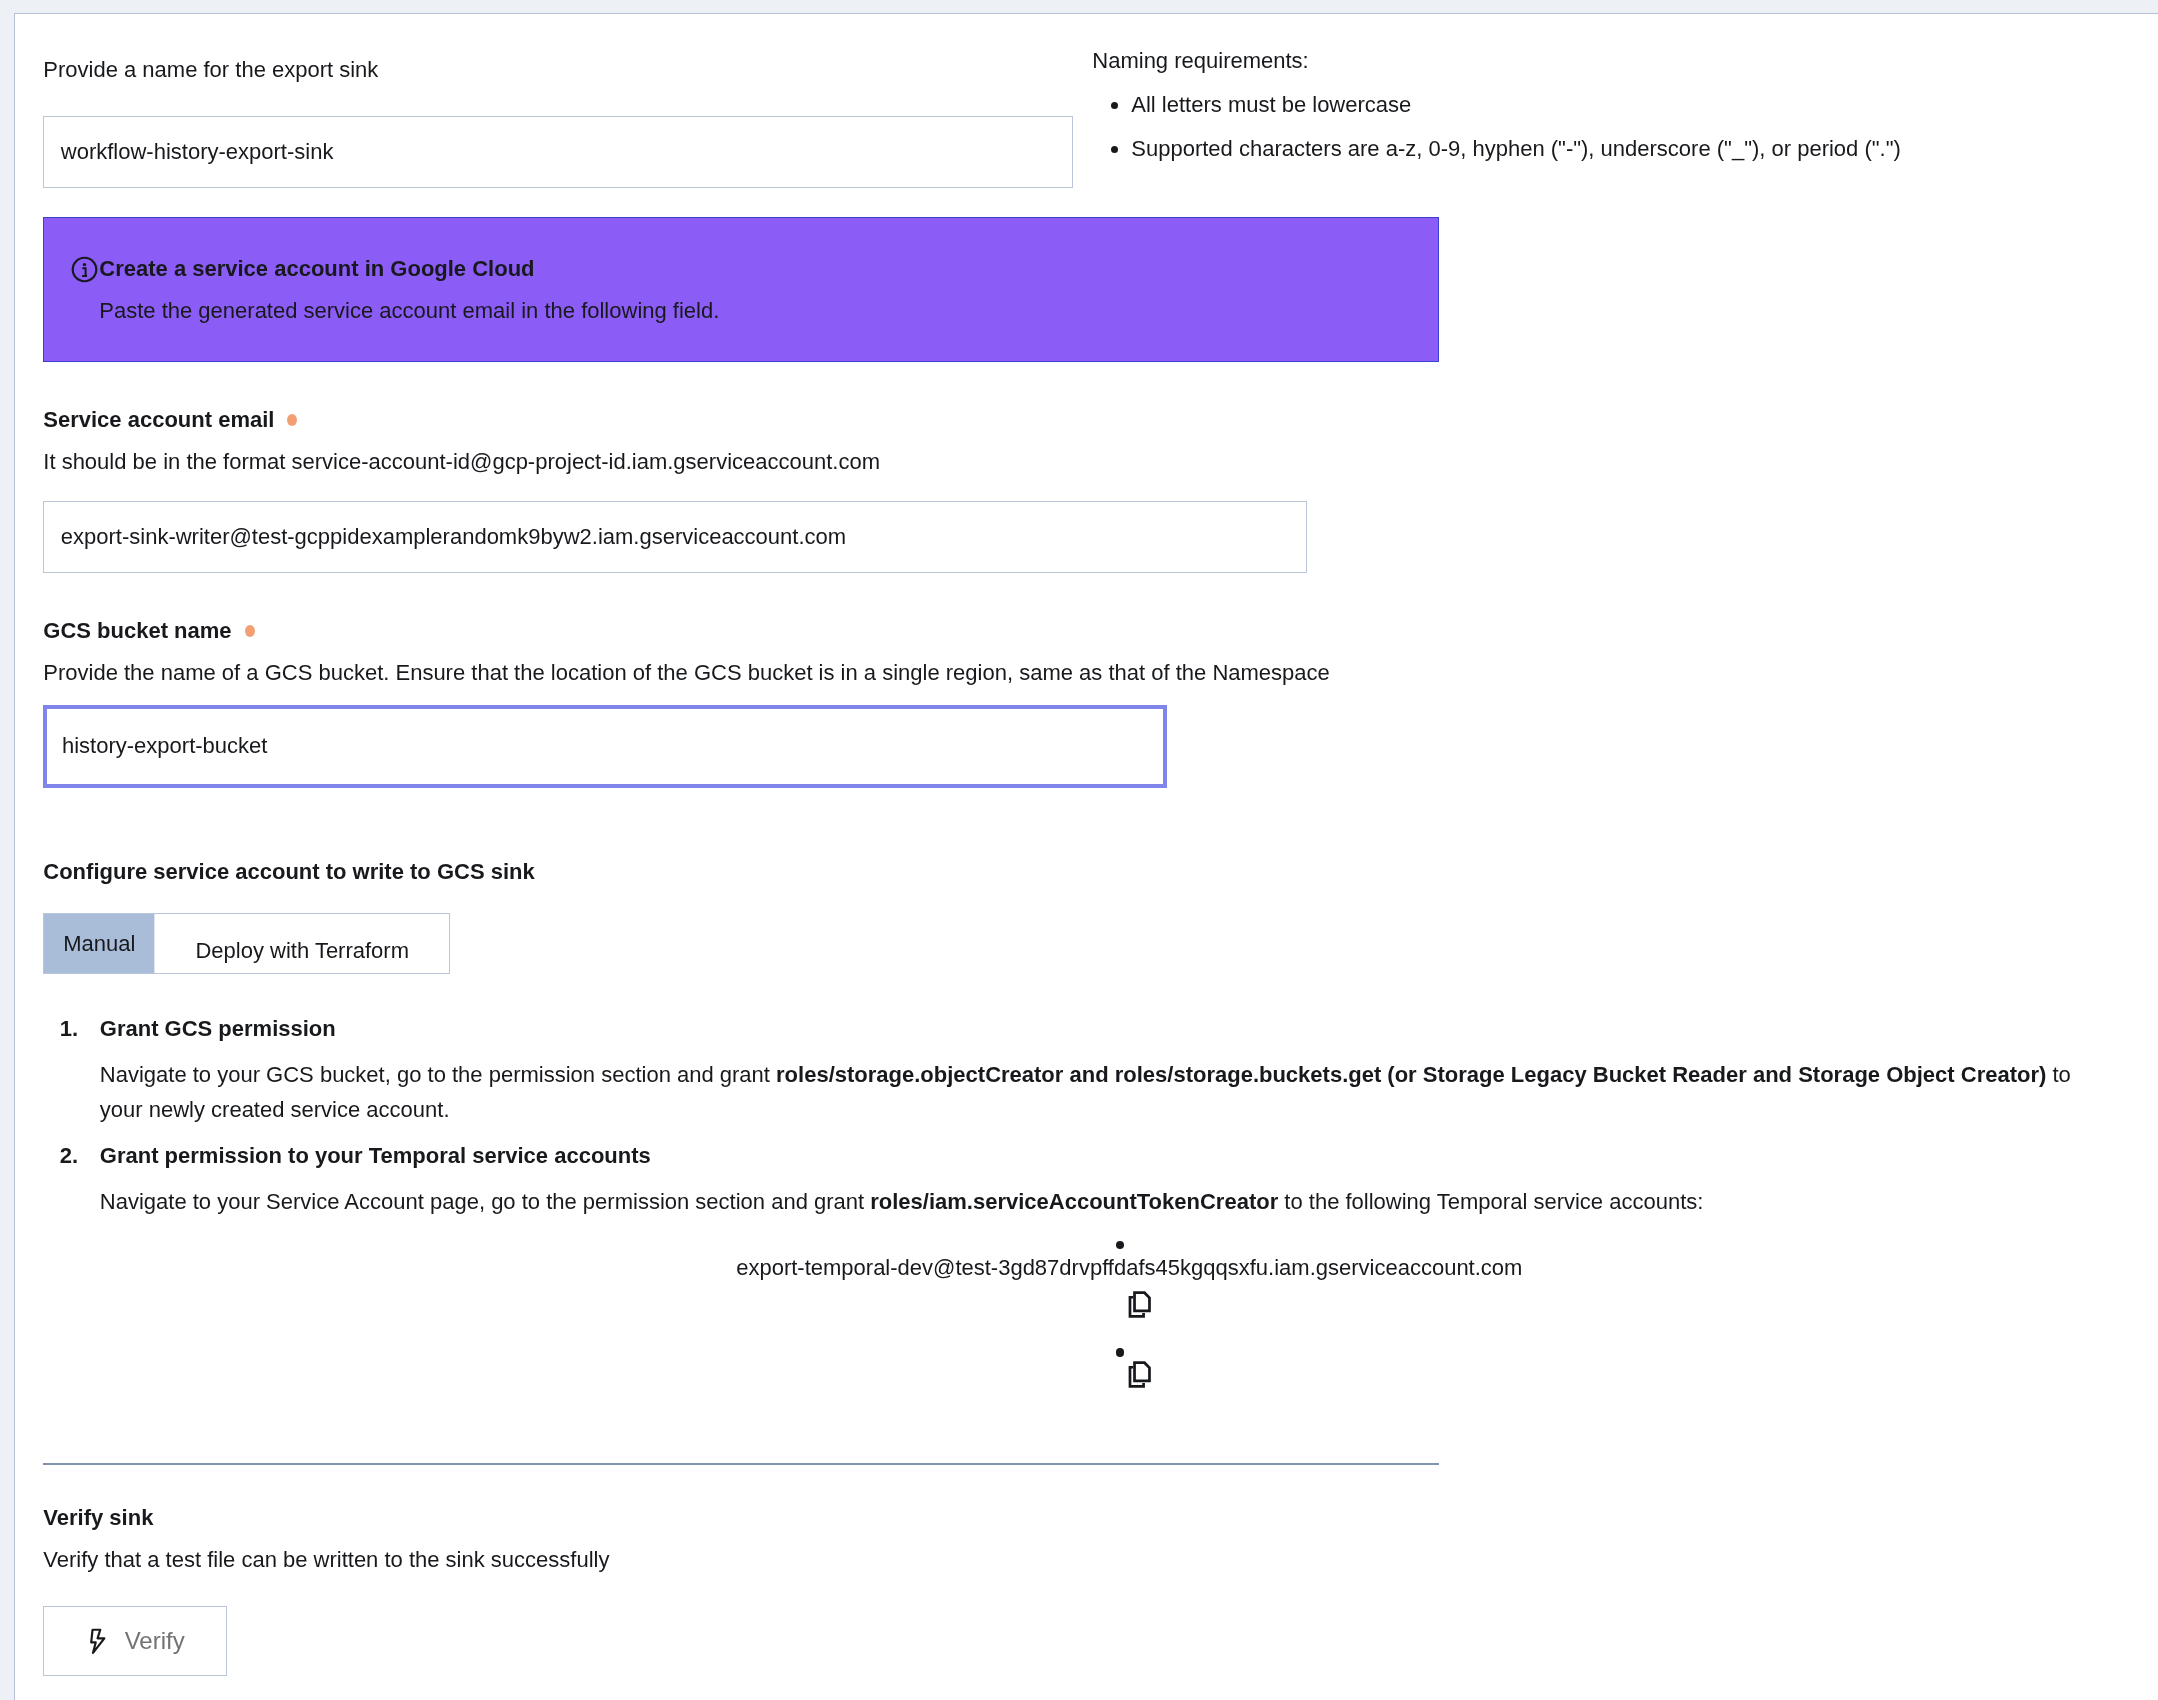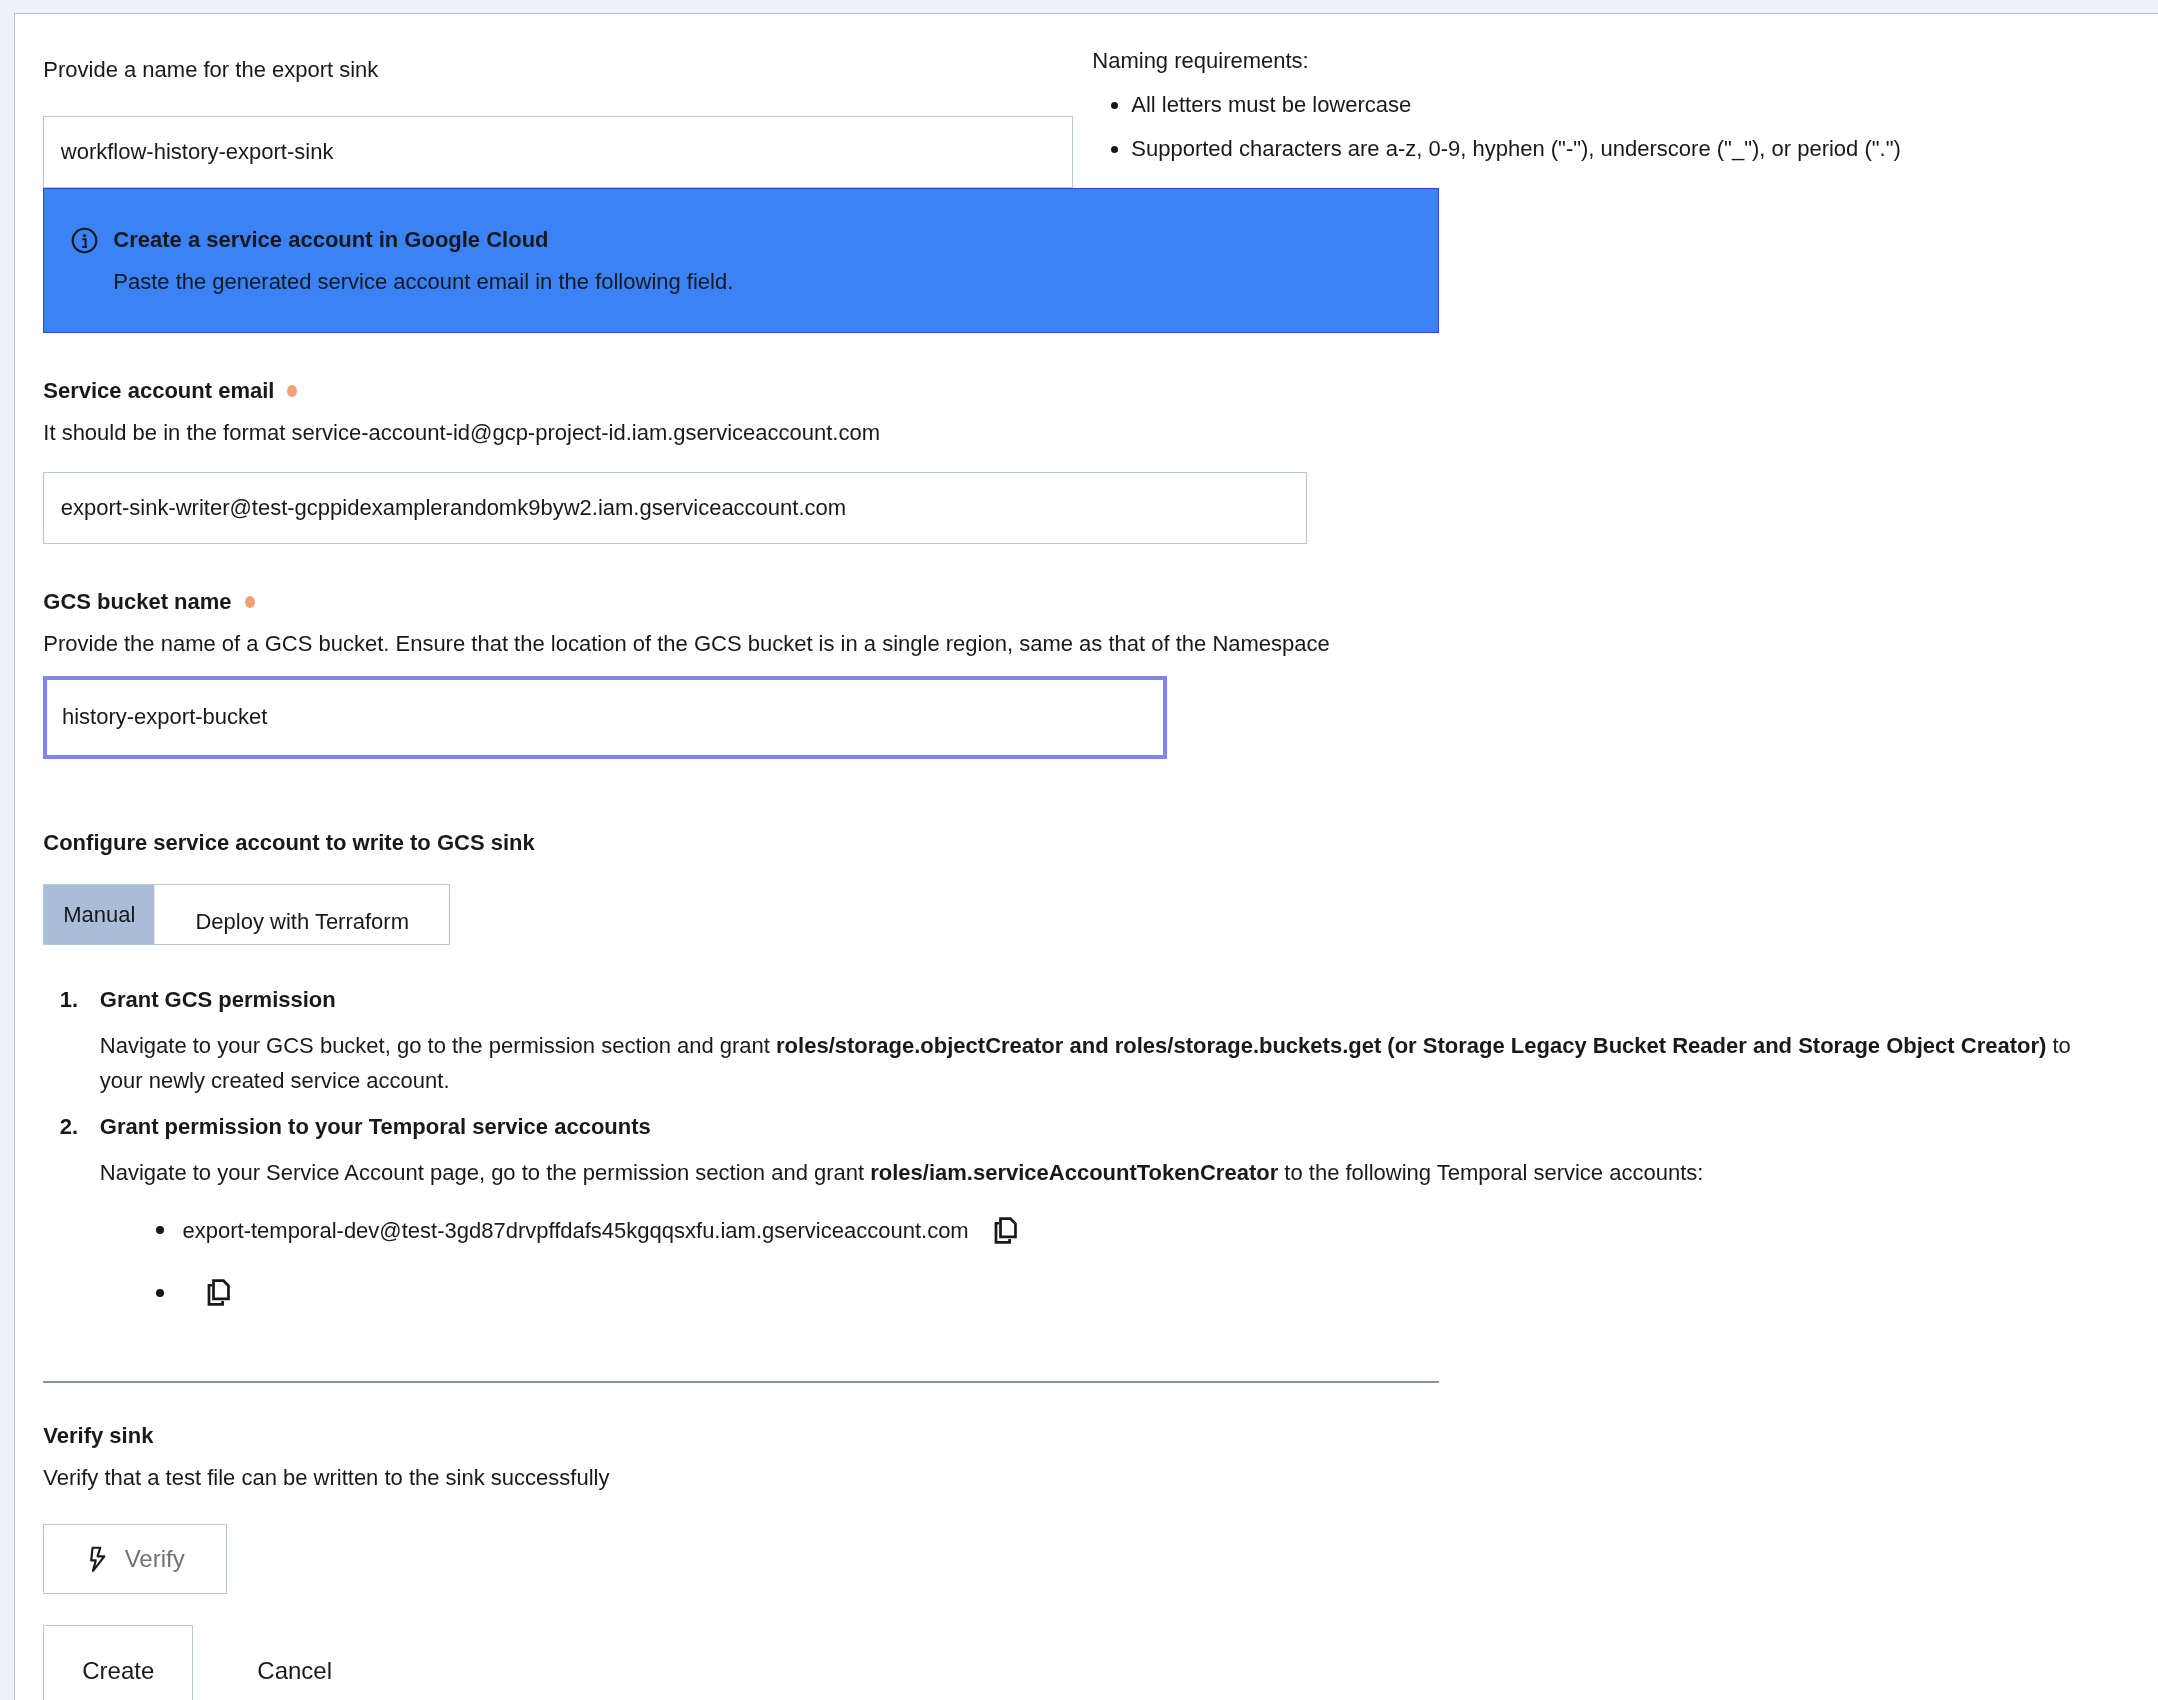--- a/index.html
+++ b/index.html
@@ -45,25 +45,26 @@
     padding: 0 16.5px;
     outline: none;
   }
   .name-input { margin-top: 31px; width: 1030px; height: 72px; }
   .sae-input { margin-top: 24px; width: 1264px; height: 72px; }
   .gcs-input {
     margin-top: 16.5px; width: 1124px; height: 83px;
     border: 4.6px solid #8086e9; padding: 0 14.7px;
   }
   .info-box {
+    margin-top: 29px;
     width: 1396px;
     border: 1.8px solid #3b40d3;
-    background: #3b82f6;
+    background: #8b5cf6;
     padding: 35px 26px;
-    display: flex; gap: 14px;
+    display: flex; gap: 0;
   }
   .info-icon { flex: 0 0 29px; padding-top: 1.8px; }
   .info-title { font-size: 22px; font-weight: 700; line-height: 31px; }
   .info-body { font-size: 22px; line-height: 31px; margin-top: 11px; }
   .section-label { margin-top: 42px; }
   .cfg-title { margin-top: 68px; font-size: 22px; font-weight: 700; line-height: 31px; }
   .tabs {
     margin-top: 26px;
     display: inline-flex;
     border: 1.8px solid #b9c6d9;
@@ -78,21 +79,21 @@
   .steps { margin-top: 39px; margin-left: 16.5px; }
   .step + .step { margin-top: 13px; }
   .step-title { display: flex; font-size: 22px; font-weight: 700; line-height: 31px; }
   .step-num { width: 40px; flex: 0 0 40px; text-align: left; }
   .step-body {
     margin-top: 13px; margin-left: 40px;
     font-size: 22px; line-height: 35px; width: 2002px;
   }
   .b { font-weight: 700; }
   .acct-list { margin-left: 96px; }
-  .acct-row { display: flex; align-items: center; margin-top: 26px; }
+  .acct-row { display: flex; align-items: center; margin-top: 26px; flex-direction: column; }
   .acct-row:first-child { margin-top: 22px; }
   .bullet {
     width: 8.3px; height: 8.3px; border-radius: 50%;
     background: #17191c; margin-right: 18.4px; flex: 0 0 8.3px;
   }
   .acct-email { font-size: 22px; line-height: 37px; }
   .copy-btn {
     background: none; border: none; margin-left: 20px;
     padding: 1.8px; cursor: pointer; line-height: 0;
   }

